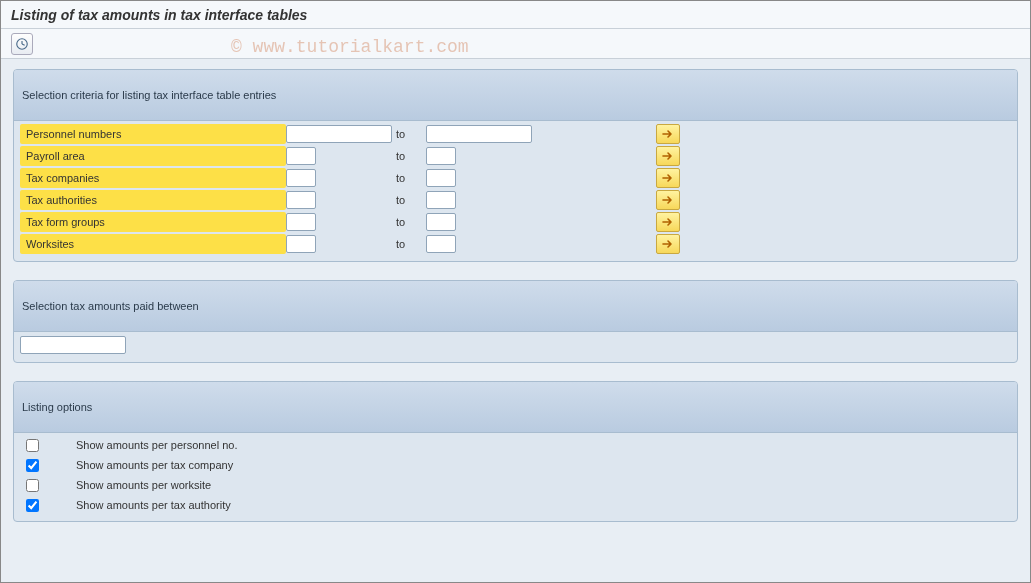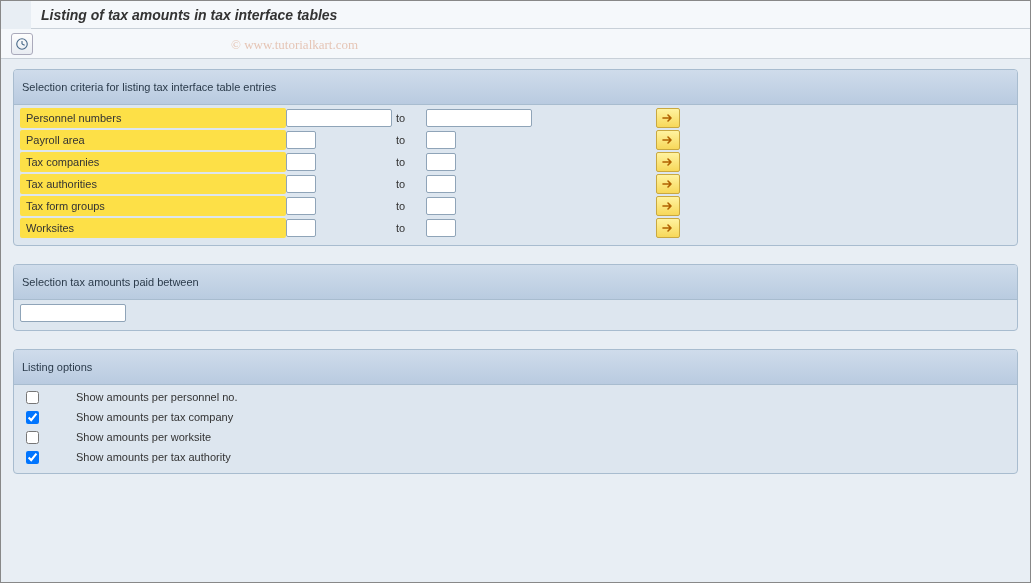--- a/index.html
+++ b/index.html
@@ -17,21 +17,20 @@
       position: relative;
       border: 1px solid #888;
     }
     .title-bar {
       background: #f5f8fb;
       border-bottom: 1px solid #c8d0d8;
       padding: 4px 10px;
       height: 28px;
       display: flex;
       align-items: center;
-      margin-left: 30px;
     }
     .title-bar h1 {
       font-size: 14px;
       font-style: italic;
       font-weight: bold;
       color: #333;
     }
     .toolbar {
       background: #f5f8fb;
       border-bottom: 1px solid #c8d0d8;
@@ -61,21 +60,21 @@
     .group-box {
       border: 1px solid #a8bccf;
       border-radius: 4px;
       background: #dde6ef;
       margin-bottom: 18px;
       overflow: hidden;
     }
     .group-title {
       background: linear-gradient(to bottom, #cfdceb, #b9cbe0);
       border-bottom: 1px solid #a8bccf;
-      padding: 11px 8px;
+      padding: 19px 8px;
       font-size: 11px;
       color: #2a3a4a;
     }
     .group-body {
       padding: 2px 6px 6px 6px;
     }
     .form-row {
       display: flex;
       align-items: center;
       height: 22px;
@@ -137,23 +136,23 @@
       height: 13px;
       margin-right: 4px;
     }
     .checkbox-row label {
       color: #333;
     }
     .watermark {
       position: absolute;
       top: 36px;
       left: 230px;
-      font-size: 13px;
+      font-size: 18px;
       color: rgba(200, 100, 50, 0.35);
-      font-family: Liberation Serif, serif;
+      font-family: Liberation Mono, monospace;
       pointer-events: none;
       z-index: 100;
     }
     .from-col {
       width: 110px;
       display: flex;
     }
     .to-text-col {
       width: 30px;
       color: #333;

